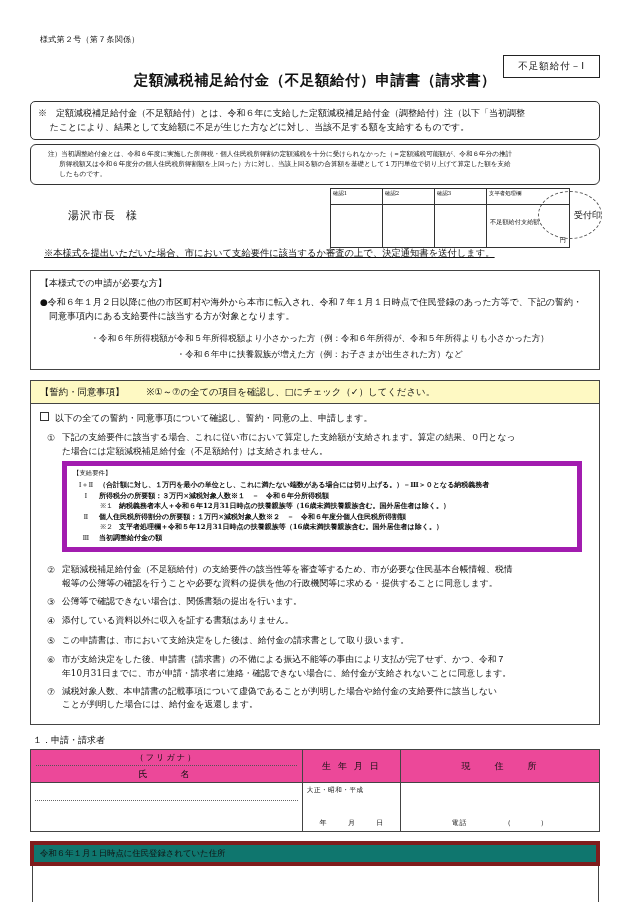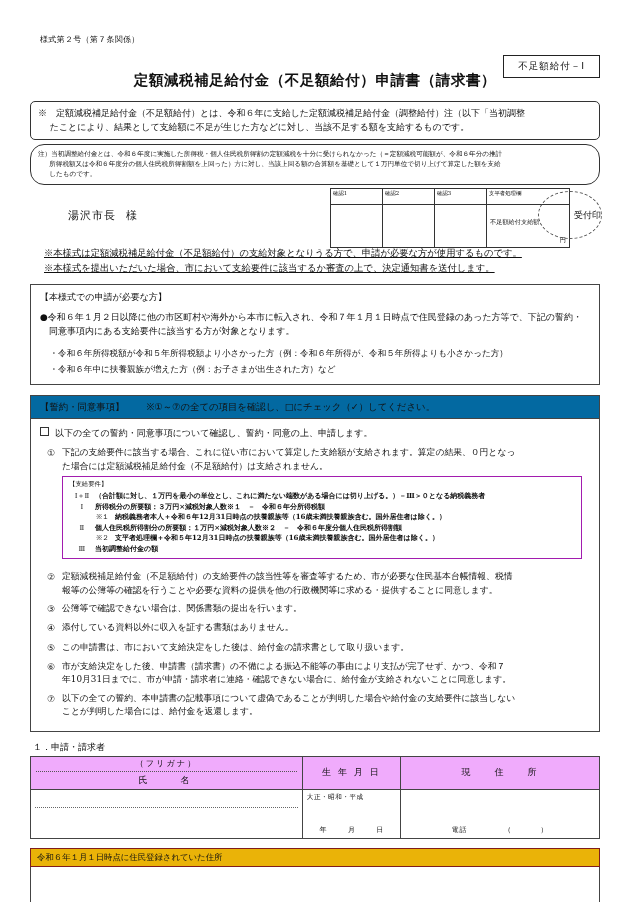--- a/index.html
+++ b/index.html
@@ -60,24 +60,24 @@
     padding: 5px 7px 5px 7px;
     font-size: 9px;
     line-height: 1.5;
   }
   .note-box .ln {
     display: block;
     white-space: nowrap;
   }
   .note-box.small {
     margin-top: 4px;
-    padding: 4px 7px;
+    padding: 4px 17px;
     font-size: 6.6px;
     line-height: 1.55;
-    border-radius: 14px;
+    border-radius: 6px;
   }
   .hang {
     text-indent: 0;
     padding-left: 1.3em;
   }
   .hang-sm {
     padding-left: 1.7em;
   }
 
   
@@ -141,26 +141,26 @@
   
   .section-box {
     border: 1px solid #444;
     margin-top: 9px;
     padding: 6px 9px 8px 9px;
     font-size: 9px;
     line-height: 1.55;
   }
   .sec-head { font-size: 9px; margin-bottom: 6px; }
   .bullet { padding-left: 1em; text-indent: -1em; margin-top: 4px; }
-  .dotline { padding-left: 1.1em; margin-top: 2px; font-size: 8.6px; }
+  .dotline { padding-left: 1.1em; margin-top: 2px; font-size: 8.6px; text-align: center; }
 
   
   .pledge-head {
     border: 1px solid #444;
-    background: #0369a1;
+    background: #fef9c3;
     margin-top: 10px;
     padding: 4px 9px;
     font-size: 9.4px;
   }
   .pledge-head .sp { display: inline-block; width: 22px; }
 
   
   .pledge-body {
     border: 1px solid #444;
     border-top: none;
@@ -184,21 +184,21 @@
     width: 22px;
     flex: 0 0 22px;
     text-align: center;
     font-size: 9px;
     padding-top: 1px;
   }
   .item .txt { flex: 1 1 auto; }
 
   
   .req-box {
-    border: 1px solid #a21caf;
+    border: 5px solid #a21caf;
     margin: 3px 8px 6px 0;
     padding: 3px 10px 4px 6px;
     font-size: 7px;
     line-height: 1.5;
   }
   .req-title { font-size: 6.4px; margin-bottom: 2px; }
   .req-row { display: flex; white-space: nowrap; }
   .req-row .rn {
     width: 26px; flex: 0 0 26px; text-align: center;
   }
@@ -214,21 +214,21 @@
     width: 100%;
     border-collapse: collapse;
     border: 1.6px solid #333;
     table-layout: fixed;
   }
   table.applicant th, table.applicant td {
     border: 1px solid #444;
     font-weight: normal;
   }
   table.applicant thead th {
-    background: #f0abfc;
+    background: #ec4899;
     font-size: 9px;
     height: 30px;
     letter-spacing: 2px;
   }
   .furi {
     display: block;
     font-size: 8.2px;
     letter-spacing: 2px;
     border-bottom: 1px dotted #555;
     padding-bottom: 2px;
@@ -253,22 +253,22 @@
   }
 
   table.prevaddr {
     width: 100%;
     border-collapse: collapse;
     border: 1.6px solid #333;
     margin-top: 9px;
     table-layout: fixed;
   }
   table.prevaddr th {
-    background: #eab308;
-    border: 1px solid #7f1d1d;
+    background: #0f766e;
+    border: 4px solid #7f1d1d;
     font-weight: normal;
     font-size: 8.4px;
     text-align: left;
     padding: 3px 6px;
   }
   table.prevaddr td {
     border: 1px solid #444;
     height: 40px;
   }
 </style>
@@ -317,21 +317,20 @@
           <span class="yen">円</span>
         </td>
       </tr>
     </tbody>
       </table>
 
     <div class="recv-stamp">受付印</div>
   </div>
 
   <div class="ul-notes">
-    <div>※本様式は定額減税補足給付金（不足額給付）の支給対象となりうる方で、申請が必要な方が使用するものです。</div>
     <div>※本様式を提出いただいた場合、市において支給要件に該当するか審査の上で、決定通知書を送付します。</div>
   </div>
 
   <div class="section-box">
     <div class="sec-head">【本様式での申請が必要な方】</div>
     <div class="bullet">
       <div>●令和６年１月２日以降に他の市区町村や海外から本市に転入され、令和７年１月１日時点で住民登録のあった方等で、下記の誓約・</div>
       <div style="padding-left:1em">同意事項内にある支給要件に該当する方が対象となります。</div>
     </div>
     <div style="height:6px"></div>
@@ -418,21 +417,21 @@
       <div class="num">⑥</div>
       <div class="txt">
         <div>市が支給決定をした後、申請書（請求書）の不備による振込不能等の事由により支払が完了せず、かつ、令和７</div>
         <div>年10月31日までに、市が申請・請求者に連絡・確認できない場合に、給付金が支給されないことに同意します。</div>
       </div>
     </div>
 
     <div class="item">
       <div class="num">⑦</div>
       <div class="txt">
-        <div>以下の全ての誓約、本申請書の記載事項について虚偽であることが判明した場合や給付金の支給要件に該当しない</div>
+        <div>減税対象人数、本申請書の記載事項について虚偽であることが判明した場合や給付金の支給要件に該当しない</div>
         <div>ことが判明した場合には、給付金を返還します。</div>
       </div>
     </div>
 
   </div>
 
   <div class="sec-label">１．申請・請求者</div>
 
   <table class="applicant">
     <thead>

